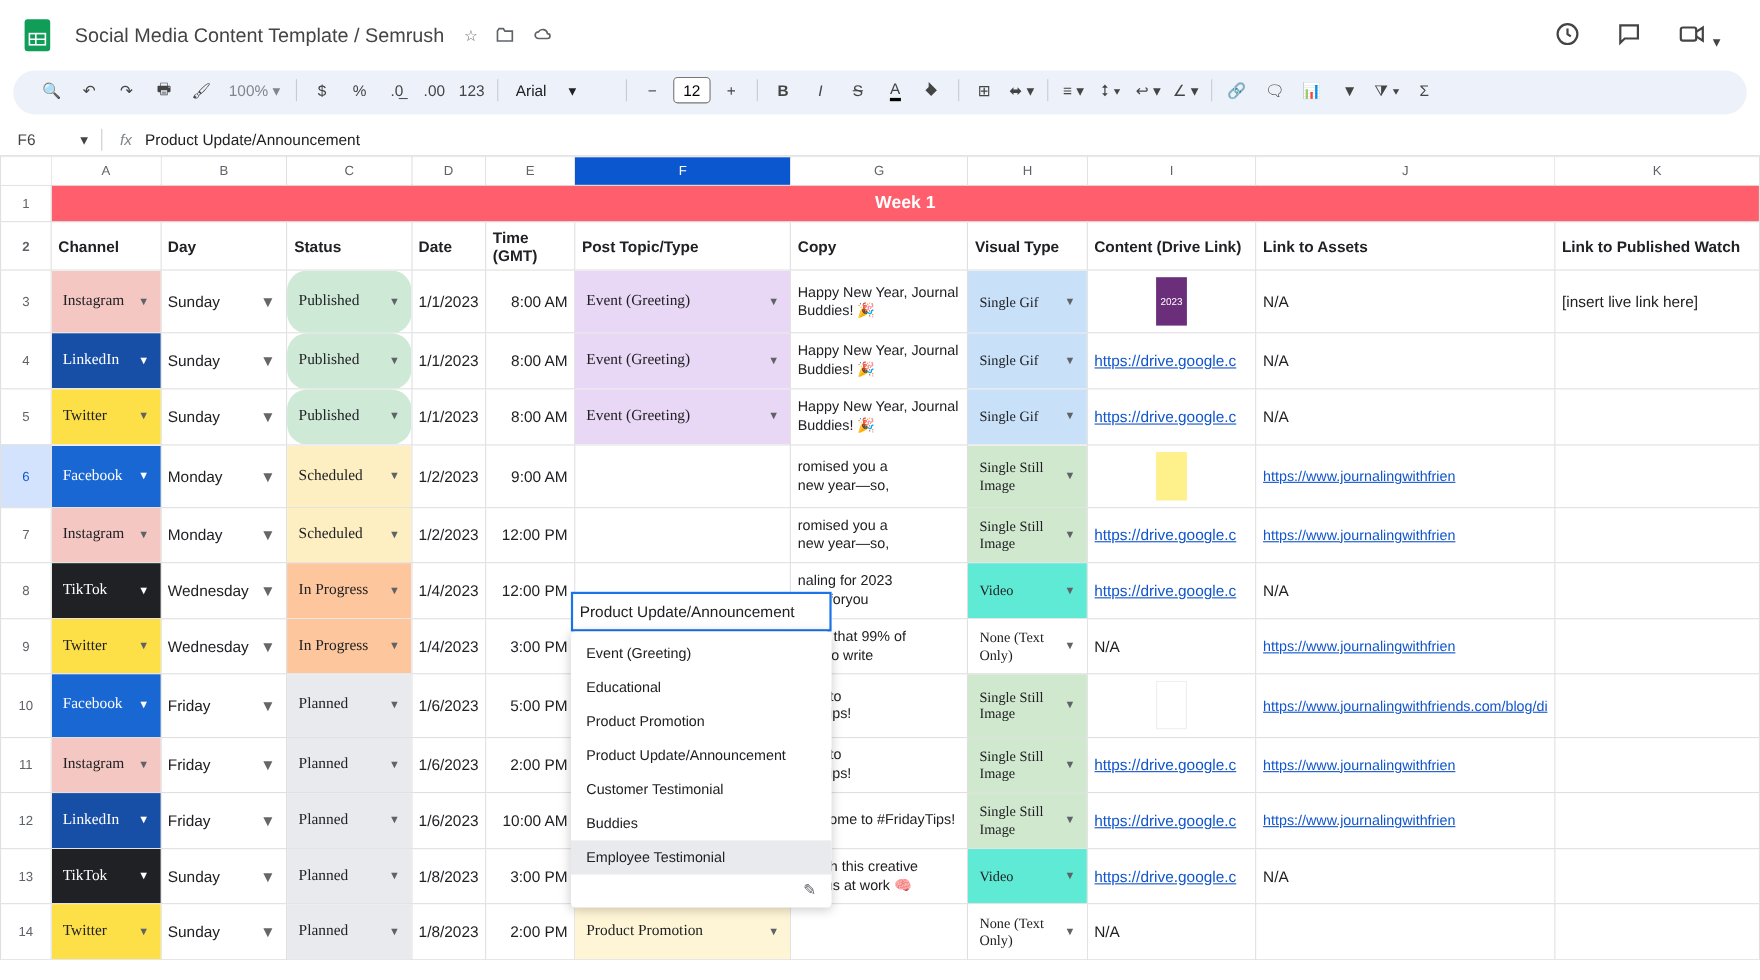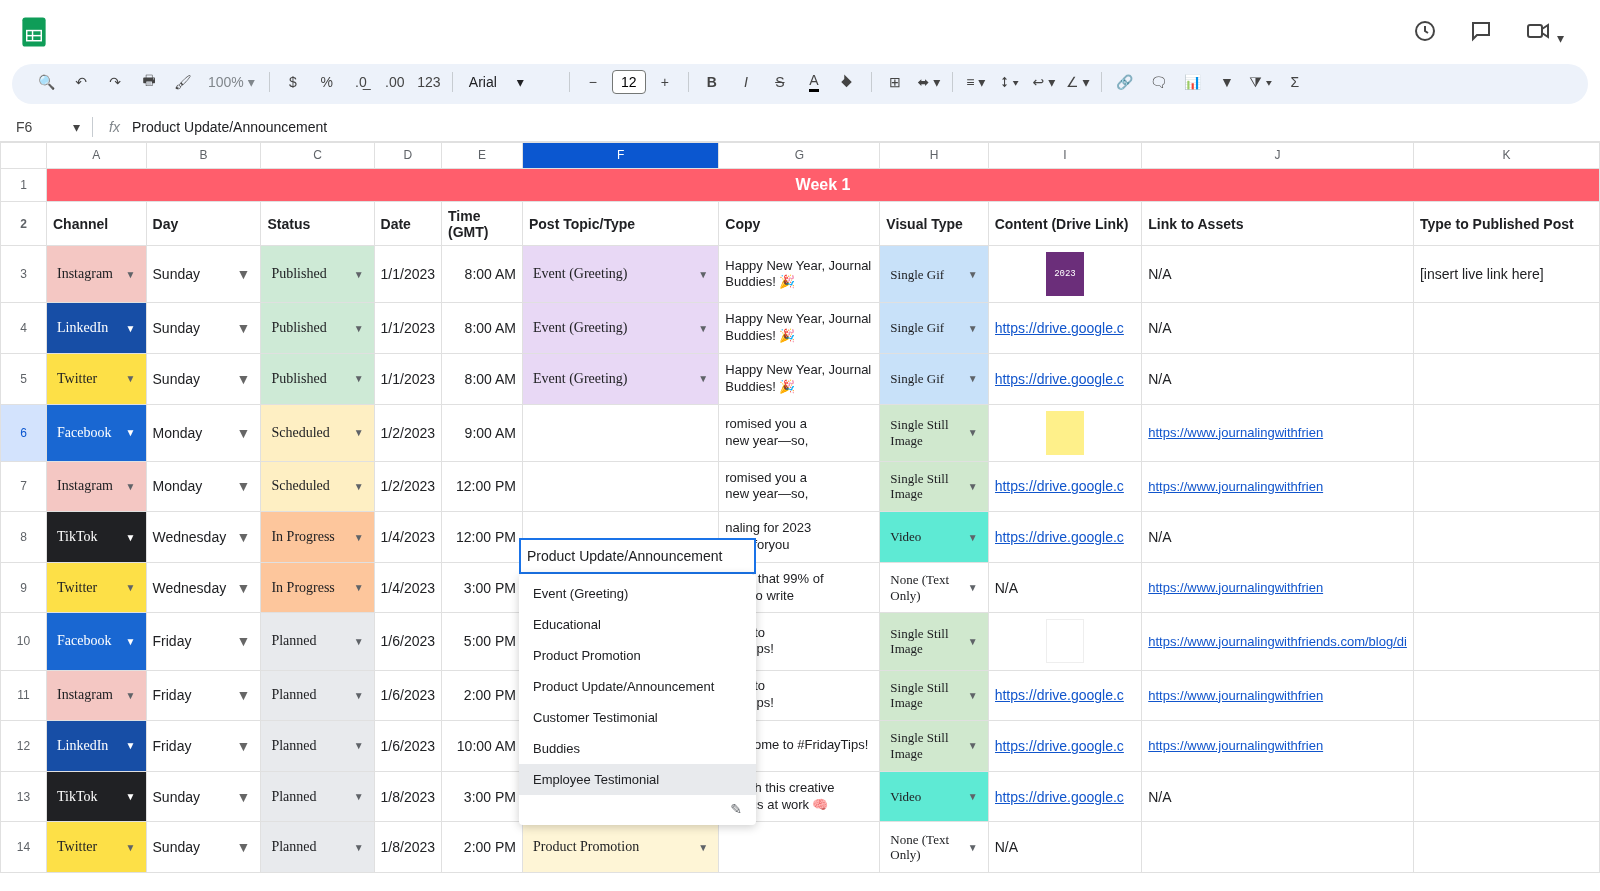--- a/index.html
+++ b/index.html
@@ -60,21 +60,21 @@
 .ch-instagram { background: #f4c7c3; }
 .ch-linkedin { background: #174ea6; color: #fff; }
 .ch-linkedin .arrow { color: #fff; }
 .ch-twitter { background: #fde047; }
 .ch-facebook { background: #1967d2; color: #fff; }
 .ch-facebook .arrow { color: #fff; }
 .ch-tiktok { background: #202124; color: #fff; }
 .ch-tiktok .arrow { color: #fff; }
 
 
-.st-published { background: #ceead6; }
+.st-published { background: #ceead6; border-radius: 18px; }
 .st-scheduled { background: #feefc3; }
 .st-inprogress { background: #fdc69c; }
 .st-planned { background: #e8eaed; }
 
 
 .pt-event { background: #e8d8f5; }
 .pt-educational { background: #d4e6f1; }
 .pt-testimonial { background: #fde0d9; }
 .pt-promotion { background: #fef5d6; }
 
@@ -83,21 +83,21 @@
 .vt-still { background: #d0e8ce; }
 .vt-video { background: #5eead4; }
 .vt-none { background: #fff; }
 
 .dropdown-arrow { display: inline-flex; justify-content: flex-end; color: #666; padding: 0 4px; }
 
 .link-text { color: #1155cc; text-decoration: underline; cursor: pointer; overflow: hidden; text-overflow: ellipsis; white-space: nowrap; display: block; }
 
 .date-cell, .time-cell { text-align: right; }
 
-.img-thumb { width: 38px; height: 44px; background: #6b2e7a; display: flex; align-items: center; justify-content: center; color: #fff; font-size: 9px; margin: 0 auto; font-family: Liberation Mono, monospace; }
+.img-thumb { width: 28px; height: 44px; background: #6b2e7a; display: flex; align-items: center; justify-content: center; color: #fff; font-size: 9px; margin: 0 auto; }
 .img-thumb.yellow { background: #fef08a; }
 .img-thumb.chart { background: #fff; border: 1px solid #eee; }
 
 
 .active-cell-box { position: absolute; top: 396px; left: 519px; width: 237px; height: 36px; border: 2px solid #1a73e8; background: #fff; z-index: 10; display: flex; align-items: center; padding: 0 6px; font-size: 14px; }
 .dropdown-menu { position: absolute; top: 432px; left: 519px; width: 237px; background: #fff; box-shadow: 0 2px 10px rgba(0,0,0,0.2); z-index: 20; border-radius: 4px; padding: 4px 0; }
 .dropdown-menu .item { padding: 8px 14px; font-size: 13px; cursor: pointer; }
 .dropdown-menu .item.highlighted { background: #e8eaed; }
 .dropdown-menu .edit-icon { display: flex; justify-content: flex-end; padding: 6px 14px 4px; color: #5f6368; }
 
@@ -120,20 +120,34 @@
 <div class="app-header">
   <div class="logo">
     <svg viewBox="0 0 44 44">
         <rect x="6" y="2" width="32" height="40" rx="4" fill="#0f9d58"></rect>
         <rect x="12" y="20" width="20" height="14" fill="none" stroke="#fff" stroke-width="2"></rect>
         <line x1="12" y1="27" x2="32" y2="27" stroke="#fff" stroke-width="2"></line>
         <line x1="20" y1="20" x2="20" y2="34" stroke="#fff" stroke-width="2"></line>
       </svg>
   </div>
   <div class="title-area">
+    <div class="doc-title-row">
+      <span class="doc-title">Social Media Content Template / Semrush</span>
+      <span class="title-icon">☆</span>
+      <span class="title-icon">
+          <svg width="18" height="18" viewBox="0 0 24 24" fill="none" stroke="#5f6368" stroke-width="2">
+            <path d="M3 7l2-3h5l2 3h9v12H3z"></path>
+          </svg>
+        </span>
+      <span class="title-icon">
+          <svg width="20" height="18" viewBox="0 0 24 24" fill="none" stroke="#5f6368" stroke-width="2">
+            <path d="M6 16a4 4 0 010-8 6 6 0 0111 2 3 3 0 010 6H6z"></path>
+          </svg>
+        </span>
+    </div>
   </div>
   <div class="header-right">
     <span class="header-icon"><svg width="24" height="24" viewBox="0 0 24 24" fill="none" stroke="#444" stroke-width="2">
           <circle cx="12" cy="12" r="9"></circle>
           <path d="M12 7v5l3 2"></path>
         </svg></span>
     <span class="header-icon"><svg width="24" height="24" viewBox="0 0 24 24" fill="none" stroke="#444" stroke-width="2">
           <path d="M4 4h16v12H8l-4 4V4z"></path>
         </svg></span>
     <span class="header-icon"><svg width="28" height="24" viewBox="0 0 28 24" fill="none" stroke="#444" stroke-width="2">
@@ -232,21 +246,21 @@
     <td>Channel</td>
     <td>Day</td>
     <td>Status</td>
     <td>Date</td>
     <td>Time (GMT)</td>
     <td>Post Topic/Type</td>
     <td>Copy</td>
     <td>Visual Type</td>
     <td>Content (Drive Link)</td>
     <td>Link to Assets</td>
-    <td>Type to Published Post</td>
+    <td>Link to Published Watch</td>
   </tr>
   </tbody>
       <tbody id="data-rows">
         <tr>
           <td class="row-header ">3</td>
           <td class="chip-cell ch-instagram">
             <div class="chip">
               <span>Instagram</span>
               <span class="arrow">▼</span>
             </div>

